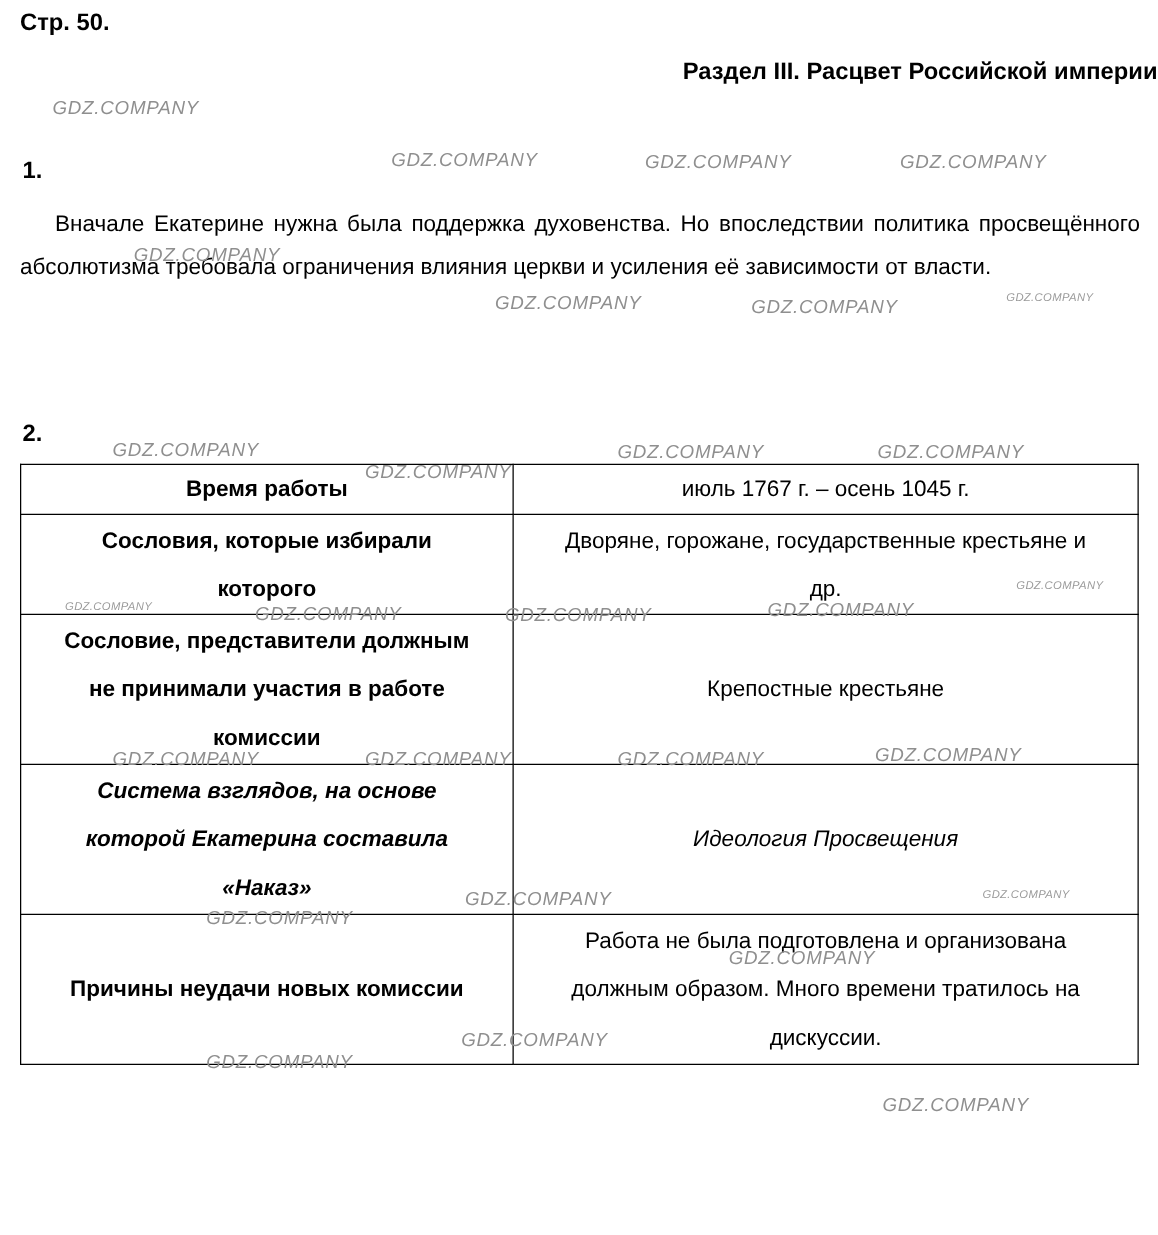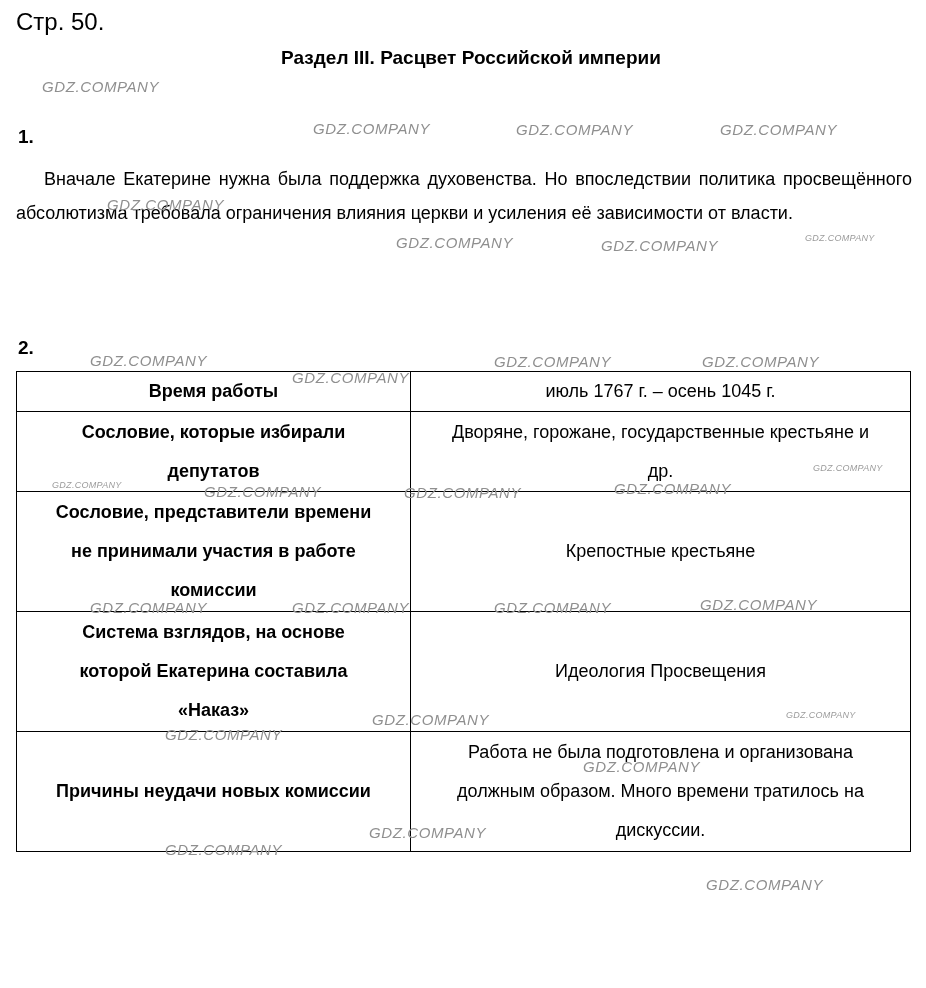--- a/index.html
+++ b/index.html
@@ -8,25 +8,25 @@
     width:926px; height:988px;
     font-family:"Liberation Sans", sans-serif;
     color:#000;
     position:relative;
     overflow:hidden;
   }
   .page { position:relative; width:926px; height:988px; background:#fff; }
 
   .page-num {
     position:absolute; left:16px; top:8px;
-    font-size:24px; font-weight:normal;
+    font-size:19px; font-weight:bold;
   }
   .title {
     position:absolute; left:16px; right:0; top:47px;
-    text-align:center; font-size:19px; font-weight:bold;
+    text-align:right; font-size:19px; font-weight:bold;
   }
   .qnum { position:absolute; font-size:19px; font-weight:bold; }
   .qnum-1 { left:18px; top:126px; }
   .qnum-2 { left:18px; top:337px; }
 
   .answer-paragraph {
     position:absolute; left:16px; top:162px; width:896px;
     font-size:18px; line-height:34px;
     text-align:justify; text-indent:28px;
   }
@@ -39,21 +39,21 @@
     border:1px solid #000;
     text-align:center; vertical-align:middle;
     font-size:18px; line-height:39px;
     padding:0 28px;
   }
   td.col-left { width:394px; font-weight:bold; }
   td.col-right { width:500px; font-weight:normal; }
   tr.r1 td { height:40px; }
   tr.r2 td { height:80px; }
   tr.r3 td { height:120px; }
-  tr.r4 td { height:120px; }
+  tr.r4 td { height:120px;font-style:italic; }
   tr.r5 td { height:120px; }
   tr.r6 td { height:125px; }
 
   .wm {
     position:absolute;
     color:#8f8f8f;
     font-size:15px;
     letter-spacing:0.6px;
     white-space:nowrap;
     z-index:3;
@@ -76,25 +76,25 @@
 
   <div class="qnum qnum-2">2.</div>
 
   <table class="answers">
     <tbody>
       <tr class="r1">
         <td class="col-left">Время работы</td>
         <td class="col-right">июль 1767 г. – осень 1045 г.</td>
       </tr>
       <tr class="r2">
-        <td class="col-left">Сословие, которые избирали депутатов</td>
+        <td class="col-left">Сословия, которые избирали которого</td>
         <td class="col-right">Дворяне, горожане, государственные крестьяне и др.</td>
       </tr>
       <tr class="r3">
-        <td class="col-left">Сословие, представители времени не принимали участия в работе комиссии</td>
+        <td class="col-left">Сословие, представители должным не принимали участия в работе комиссии</td>
         <td class="col-right">Крепостные крестьяне</td>
       </tr>
       <tr class="r4">
         <td class="col-left">Система взглядов, на основе которой Екатерина составила «Наказ»</td>
         <td class="col-right">Идеология Просвещения</td>
       </tr>
       <tr class="r5">
         <td class="col-left">Причины неудачи новых комиссии</td>
         <td class="col-right">Работа не была подготовлена и организована должным образом. Много времени тратилось на дискуссии.</td>
       </tr>

